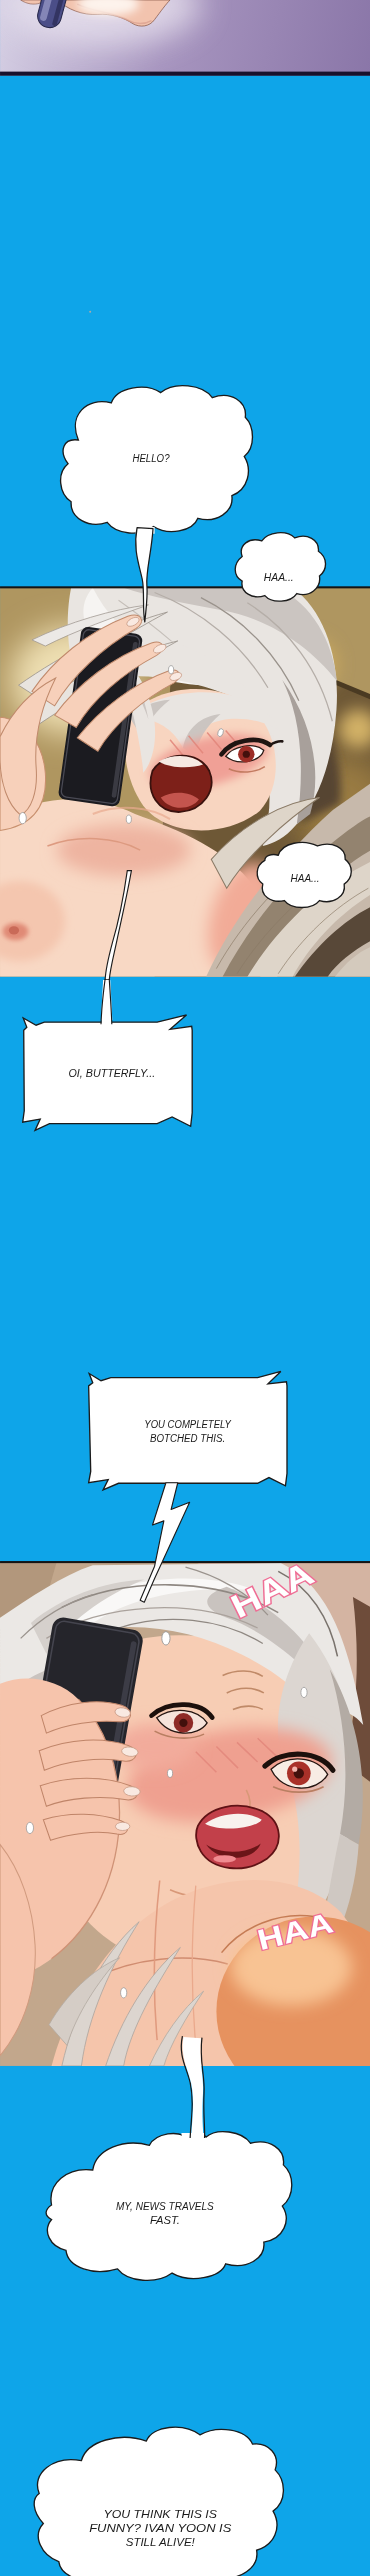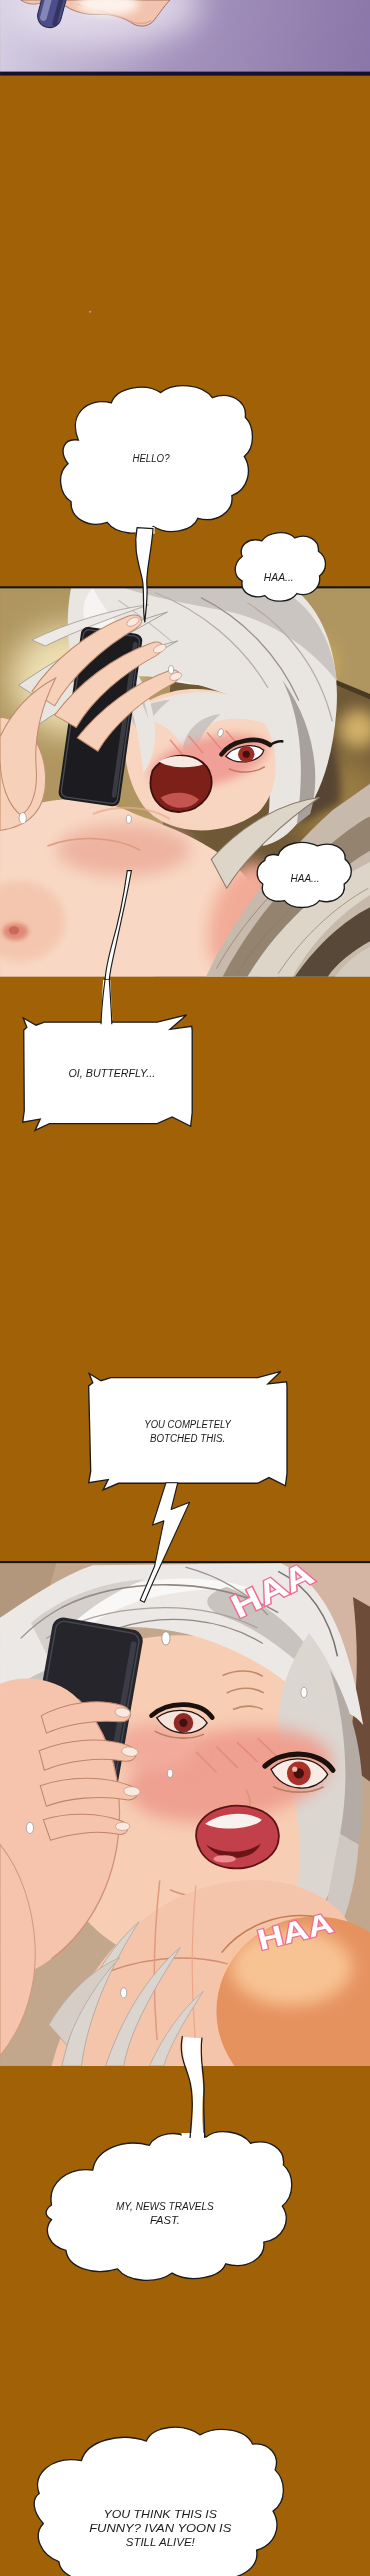--- a/index.html
+++ b/index.html
@@ -1,15 +1,15 @@
 <!DOCTYPE html>
 <html style="font-size:8.2px"><head><meta charset="utf-8">
 <style>
 html,body{margin:0;padding:0;background:#ffffff;}
-#page{position:relative;width:371px;height:2576px;background:#a16207;overflow:hidden;font-family:"Liberation Sans",sans-serif;}
+#page{position:relative;width:371px;height:2576px;background:#0ea5e9;overflow:hidden;font-family:"Liberation Sans",sans-serif;}
 svg{display:block;}
 </style></head>
 <body>
 <div id="page">
 <svg width="371" height="2576" viewBox="0 0 720 5000" xmlns="http://www.w3.org/2000/svg" style="position:absolute;left:0;top:0;">
 <defs>
 <filter id="b8" x="-50%" y="-50%" width="200%" height="200%">
           <feGaussianBlur stdDeviation="8"></feGaussianBlur>
         </filter>
 <filter id="b16" x="-50%" y="-50%" width="200%" height="200%">

